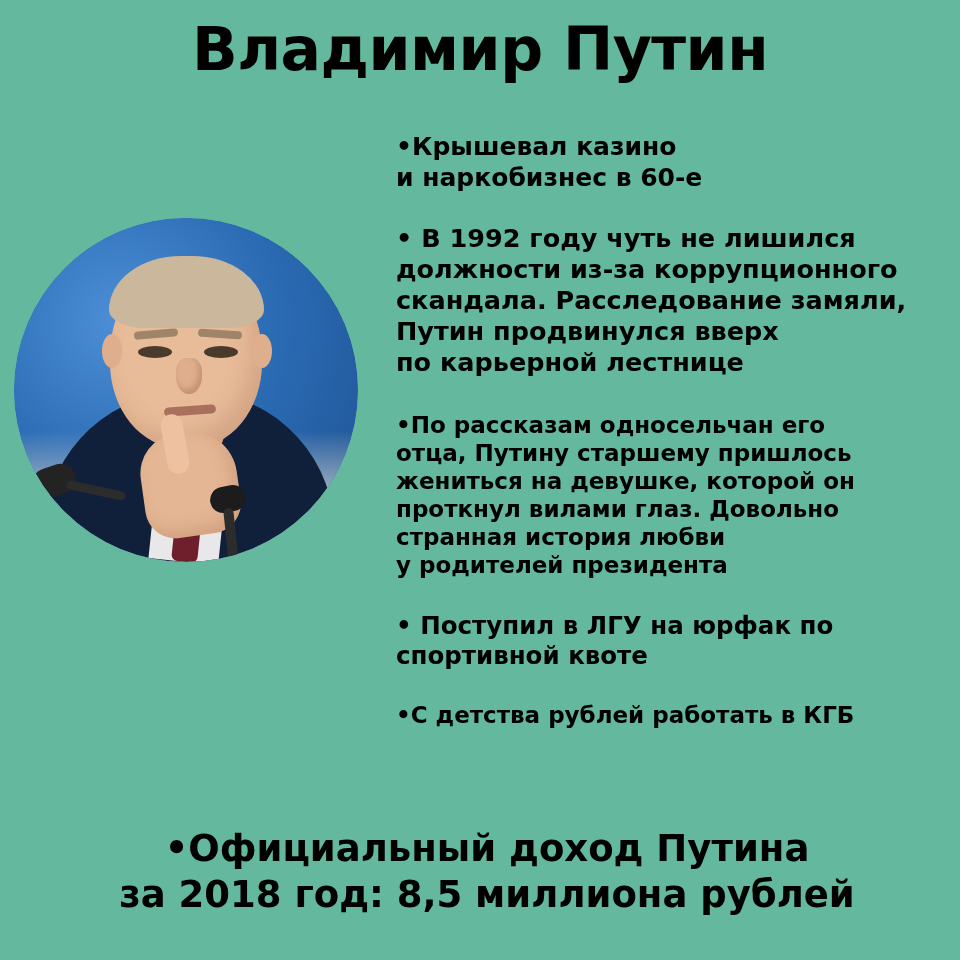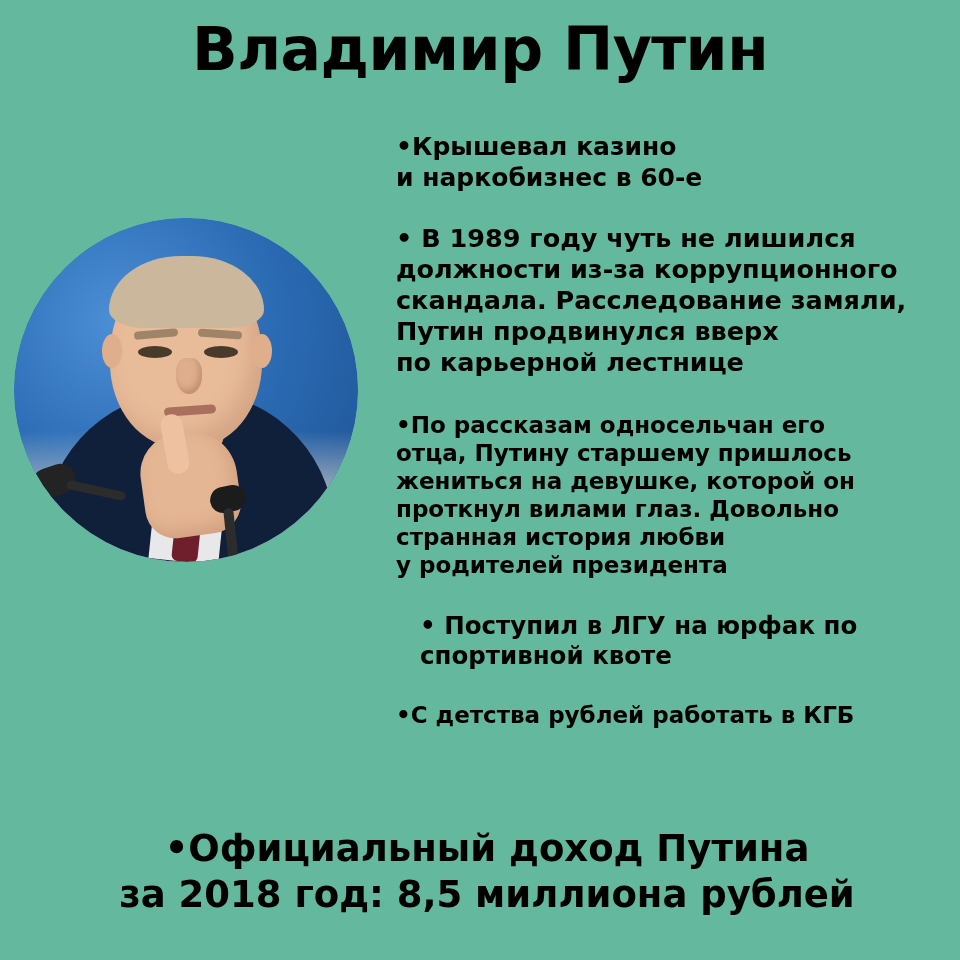--- a/index.html
+++ b/index.html
@@ -266,21 +266,21 @@
     color: #000000;
     font-weight: bold;
     font-size: 25.5px;
     line-height: 1.22;
     margin-bottom: 26px;
     white-space: pre-line;
   }
   .fact.f1 { font-size: 25px; margin-bottom: 30px; }
   .fact.f2 { font-size: 25.5px; margin-bottom: 32px; }
   .fact.f3 { font-size: 23px; margin-bottom: 32px; }
-  .fact.f4 { font-size: 24.5px; margin-bottom: 30px; margin-left: 24px; }
+  .fact.f4 { font-size: 24.5px; margin-bottom: 30px; }
   .fact.f5 { font-size: 23px; margin-bottom: 0; }
   .footer {
     position: absolute;
     left: 7px;
     top: 826px;
     width: 960px;
     text-align: center;
     color: #000000;
     font-weight: bold;
     font-size: 37px;
@@ -318,21 +318,21 @@
       <div class="mic1"></div>
       <div class="mic1-stem"></div>
       <div class="mic2"></div>
       <div class="mic2-stem"></div>
     </div>
   </div>
 
   <div class="facts">
     <div class="fact f1">•Крышевал казино
 и наркобизнес в 60-е</div>
-    <div class="fact f2">• В 1989 году чуть не лишился
+    <div class="fact f2">• В 1992 году чуть не лишился
 должности из-за коррупционного
 скандала. Расследование замяли,
 Путин продвинулся вверх
 по карьерной лестнице</div>
     <div class="fact f3">•По рассказам односельчан его
 отца, Путину старшему пришлось
 жениться на девушке, которой он
 проткнул вилами глаз. Довольно
 странная история любви
 у родителей президента</div>

